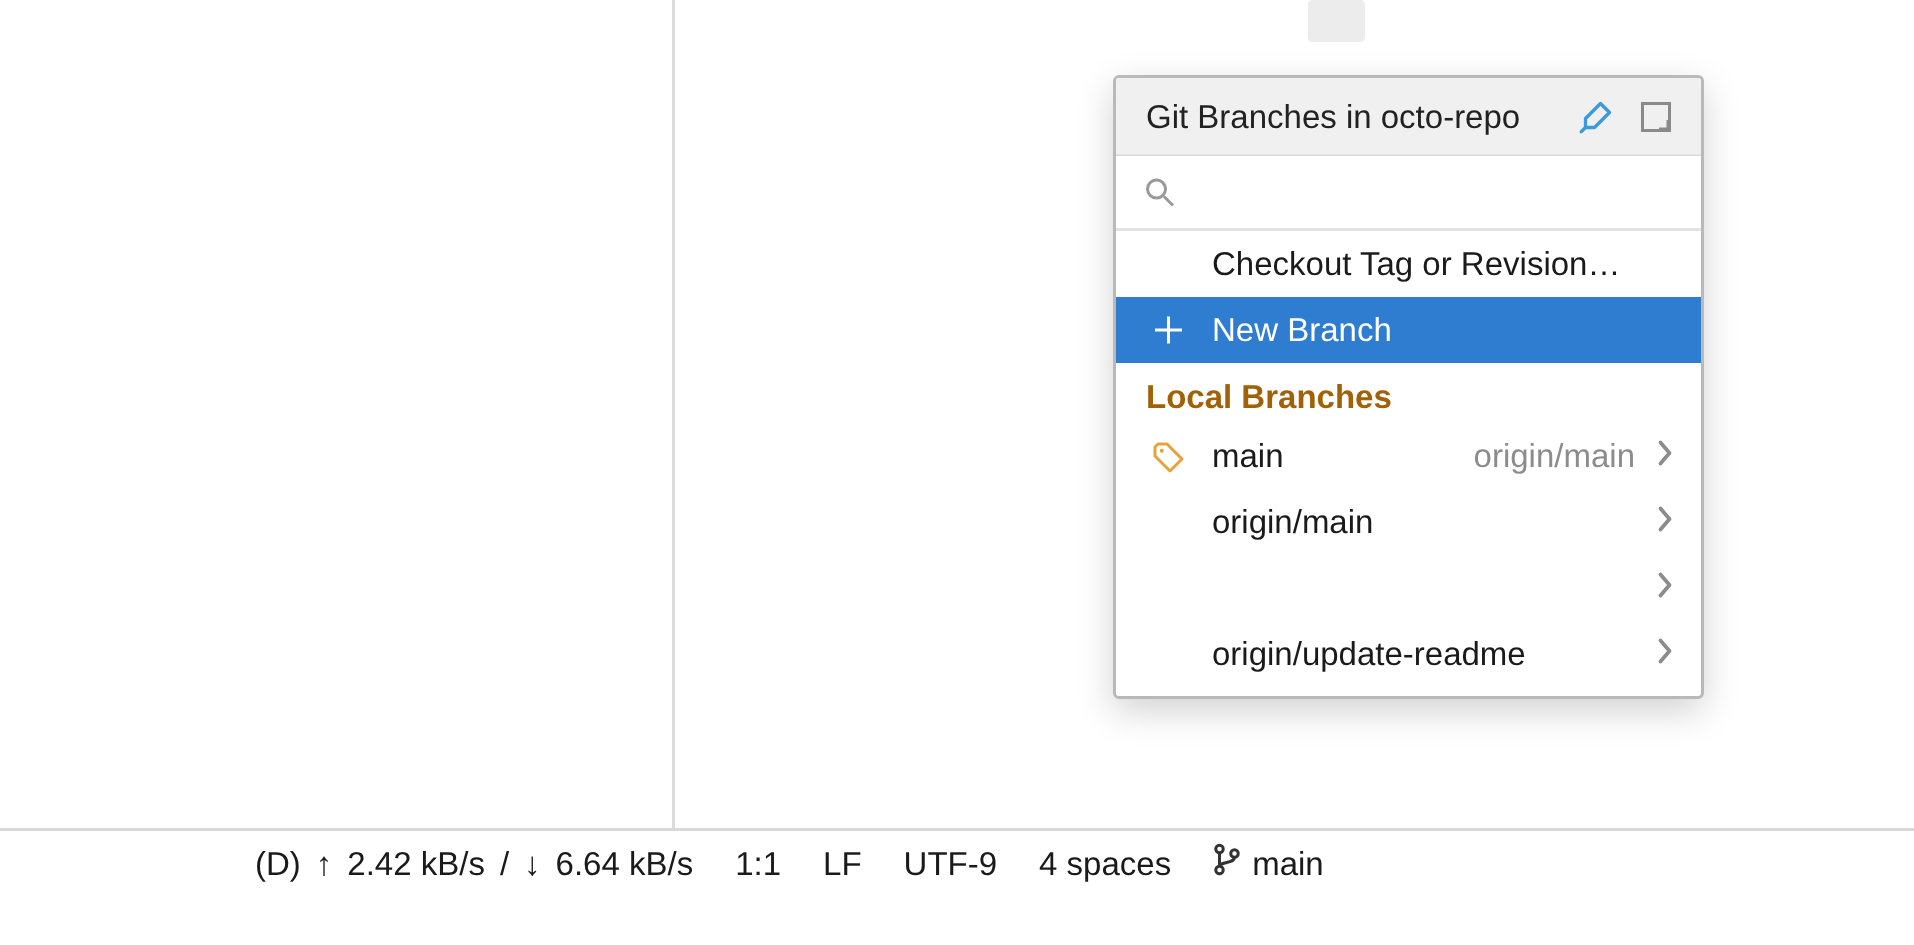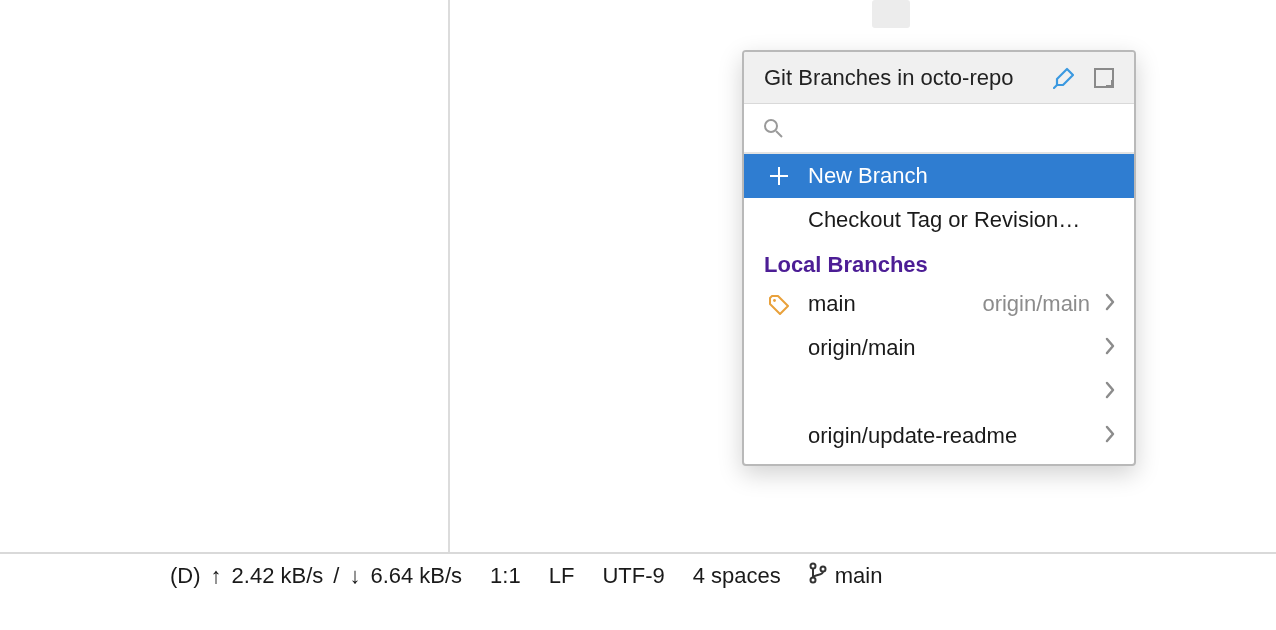--- a/index.html
+++ b/index.html
@@ -114,21 +114,21 @@
     font-size: 22px;
   }
   .popup-item .chevron {
     color: #8c8c8c;
     font-size: 22px;
   }
   .popup-section-header {
     padding: 10px 20px 4px 20px;
     font-size: 22px;
     font-weight: 700;
-    color: #4c1d95;
+    color: #a16207;
   }
 
   .plus-icon {
     width: 18px; height: 18px;
     position: relative;
   }
   .plus-icon::before, .plus-icon::after {
     content: "";
     position: absolute;
     background: currentColor;
@@ -197,32 +197,32 @@
     </span>
   </div>
 
   <div class="popup-search">
     <svg width="22" height="22" viewBox="0 0 22 22" fill="none" stroke="#9a9a9a" stroke-width="2">
       <circle cx="9" cy="9" r="6"></circle>
       <path d="M14 14 L20 20"></path>
     </svg>
   </div>
 
+  <div class="popup-item">
+    <span class="icon-slot"></span>
+    <span>Checkout Tag or Revision…</span>
+  </div>
+
   <div class="popup-item selected">
     <span class="icon-slot">
         <span class="plus-icon"></span>
       </span>
     <span>New Branch</span>
   </div>
 
-  <div class="popup-item">
-    <span class="icon-slot"></span>
-    <span>Checkout Tag or Revision…</span>
-  </div>
-
   <div class="popup-section-header">Local Branches</div>
 
   <div class="popup-item">
     <span class="icon-slot">
       <svg width="22" height="22" viewBox="0 0 22 22" fill="none" stroke="#e9a13b" stroke-width="2" stroke-linejoin="round">
         <path d="M2 5 L2 11 L12 21 L20 13 L10 3 L4 3 Z"></path>
         <circle cx="6.5" cy="7.5" r="1.4" fill="#e9a13b" stroke="none"></circle>
       </svg>
     </span>
     <span>main</span>

